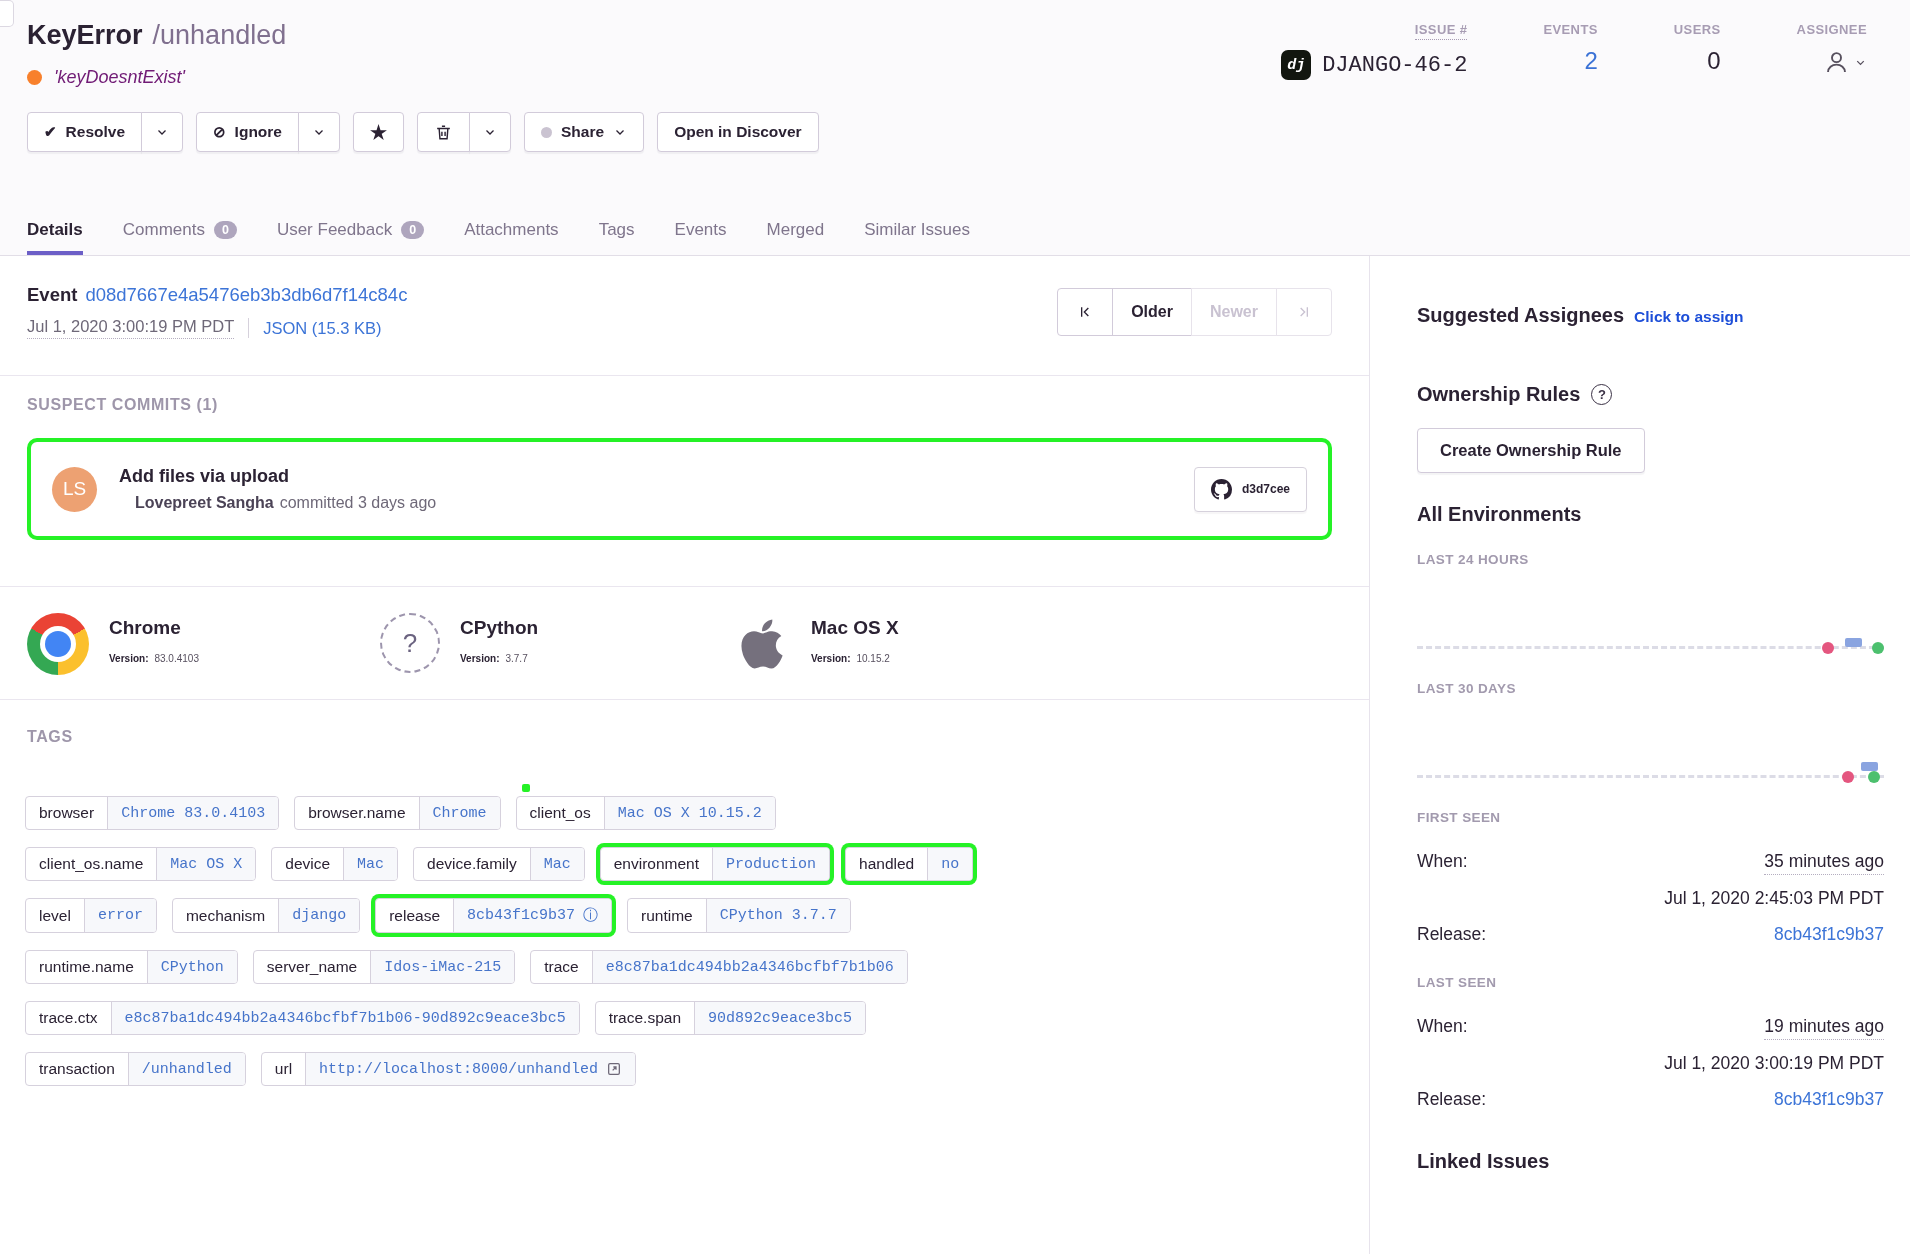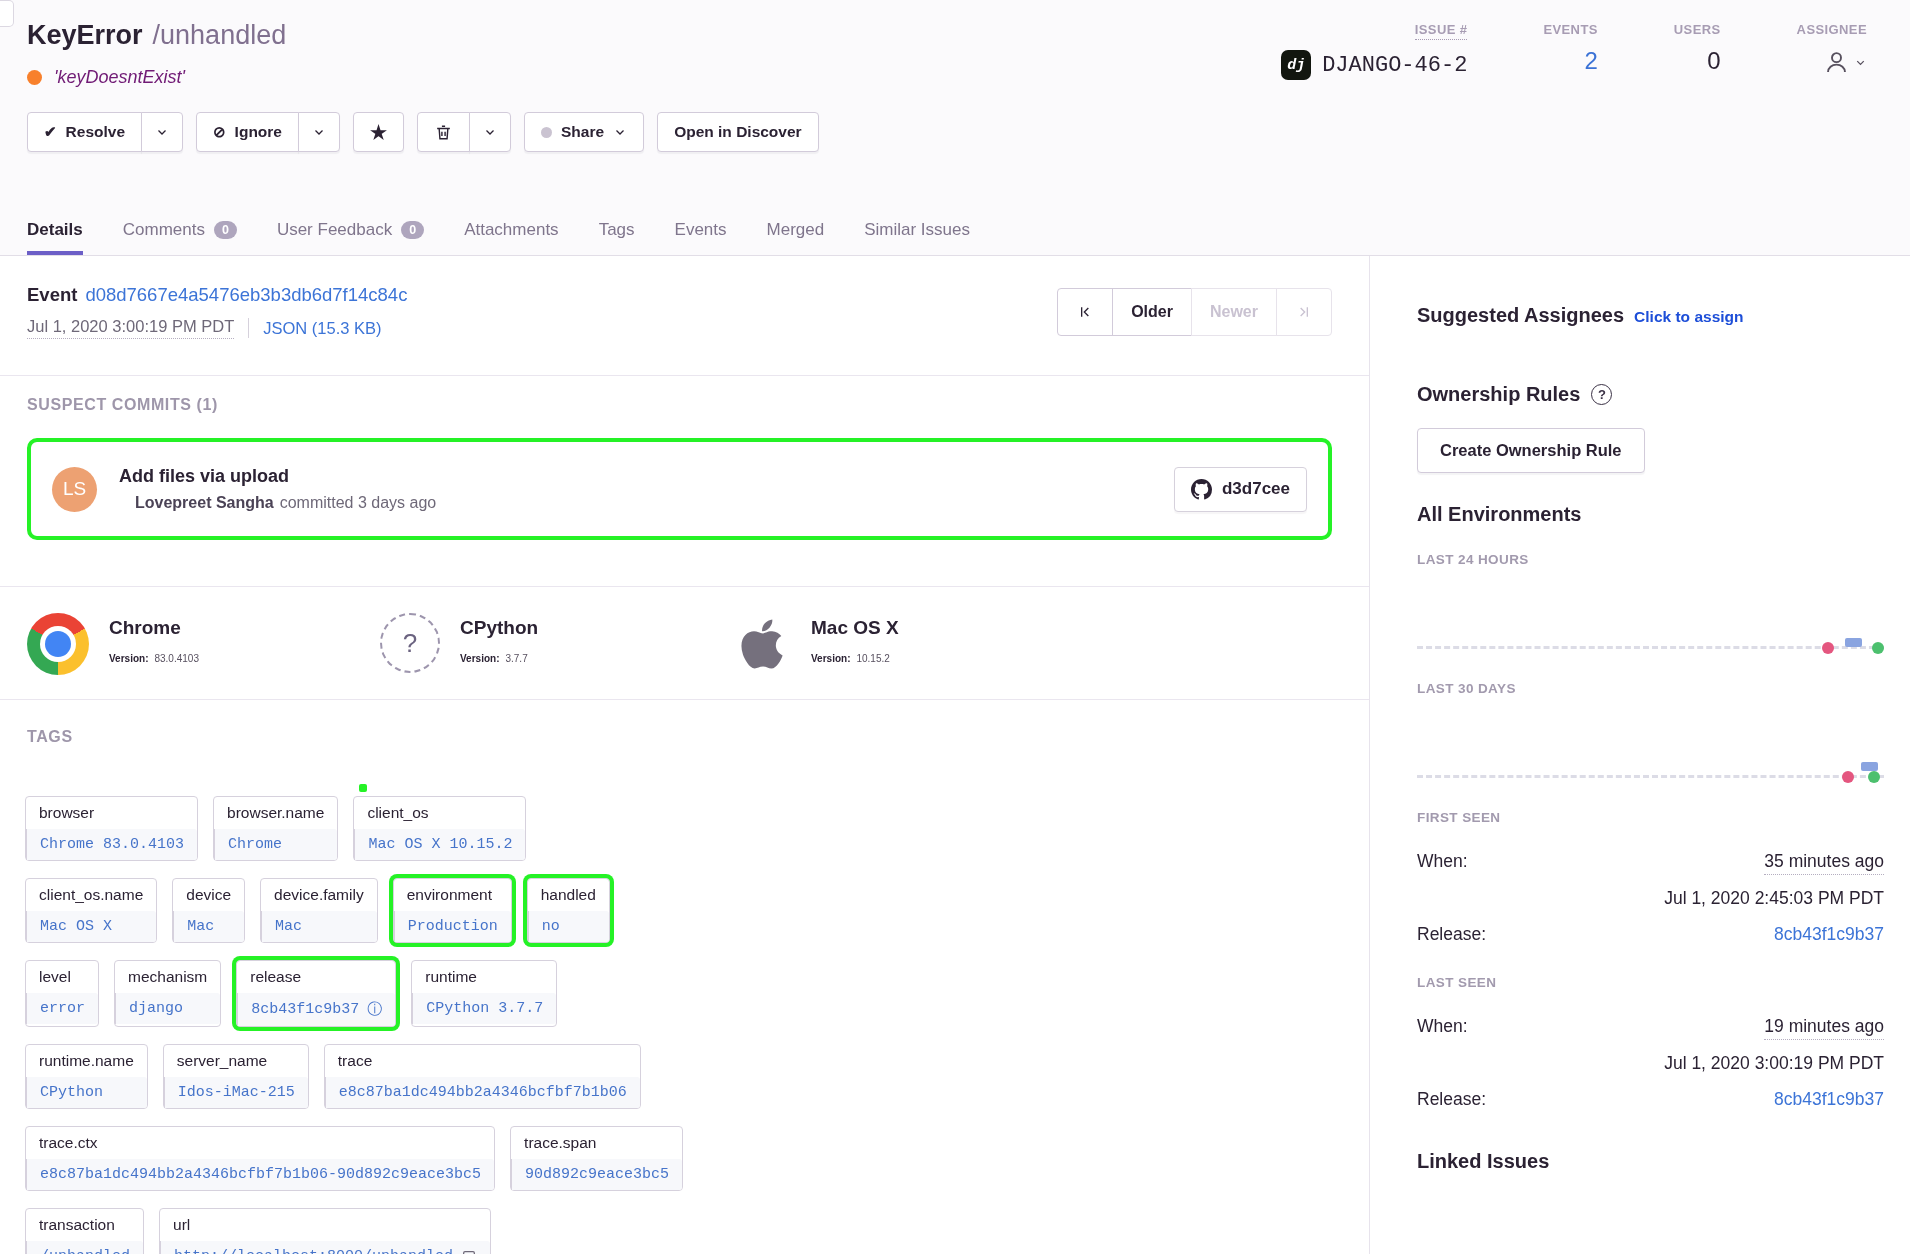--- a/index.html
+++ b/index.html
@@ -63,40 +63,40 @@
   .hr1 { margin-top:36px; }
   .section-label { margin:20px 0 0 27px; font-size:16px; font-weight:700; letter-spacing:.6px; color:#9e96aa; }
 
   
   .commit-box { margin:24px 37px 0 27px; border:4px solid #25f226; border-radius:10px; padding:24px 21px; display:flex; align-items:center; gap:22px; }
   .avatar { width:45px; height:45px; border-radius:50%; background:#eda172; color:#fff; font-size:19px; display:flex; align-items:center; justify-content:center; flex:0 0 45px; }
   .commit-main { flex:1; }
   .commit-title { font-size:18px; font-weight:700; color:#2b2233; }
   .commit-sub { margin-top:7px; font-size:16px; color:#6e6878; }
   .commit-sub .author { font-weight:700; color:#4b4356; margin-right:6px;margin-left:16px; }
-  .sha-btn { background:#fff; border:1px solid #d6d1dc; border-radius:4px; padding:11px 16px; display:flex; align-items:center; gap:10px; font-weight:700; font-size:17px; color:#2b2233; cursor:pointer; box-shadow:0 2px 1px rgba(45,35,60,.04); }
+  .sha-btn { background:#fff; border:1px solid #d6d1dc; border-radius:4px; padding:11px 16px; display:flex; align-items:center; gap:10px; font-weight:700; font-size:12px; color:#2b2233; cursor:pointer; box-shadow:0 2px 1px rgba(45,35,60,.04); }
   .hr2 { margin-top:46px; }
 
   
   .contexts { display:flex; padding:26px 0 24px 27px; }
   .ctx { display:flex; gap:20px; width:353px; align-items:flex-start; }
   .ctx-text { padding-top:4px; }
   .ctx-name { font-size:19px; font-weight:700; color:#2b2233; }
   .ctx-ver { margin-top:14px; font-size:10px; color:#57505f; }
   .ctx-ver b { color:#2b2233; margin-right:6px; }
   .chrome-icon { width:62px; height:62px; border-radius:50%; position:relative; background:conic-gradient(from 60deg, #fbc02d 0 120deg, #34a853 120deg 240deg, #ea4335 240deg 360deg); }
   .chrome-icon::after { content:""; position:absolute; left:50%; top:50%; width:26px; height:26px; margin:-13px 0 0 -13px; border-radius:50%; background:#4285f4; box-shadow:0 0 0 5px #fff; }
   .unknown-icon { width:60px; height:60px; border-radius:50%; border:2px dashed #9d95ad; color:#6b6380; font-size:26px; display:flex; align-items:center; justify-content:center; }
   .apple-icon { width:58px; height:62px; display:flex; align-items:center; justify-content:center; }
 
   
   .tags-label { margin-top:28px; }
   .tagrows { margin:50px 37px 0 25px; display:flex; flex-direction:column; gap:17px; }
   .trow { display:flex; gap:15px; }
-  .pill { display:inline-flex; border:1px solid #d6d1dd; border-radius:4px; background:#fff; position:relative;flex-direction:column; }
+  .pill { display:inline-flex; border:1px solid #d6d1dd; border-radius:4px; background:#fff; position:relative; }
   .pill .k { padding:7px 13px; font-size:15.5px; color:#2b2233; display:flex; align-items:center; white-space:nowrap; }
   .pill .v { border-left:1px solid #d6d1dd; background:#f7f8fb; padding:7px 13px; font-family:"Liberation Mono", monospace; font-size:15px; color:#4674ca; display:flex; align-items:center; gap:8px; border-radius:0 3px 3px 0; white-space:nowrap; cursor:pointer; }
   .pill.hl { box-shadow:0 0 0 4px #25f226; }
   .green-dot { position:absolute; top:-13px; left:5px; width:8px; height:8px; border-radius:2px; background:#25f226; }
   .info-glyph { color:#4674ca; font-size:15px; font-family:"Liberation Sans", sans-serif; }
 
   
   .sb-title { font-size:20px; font-weight:700; color:#2b2233; }
   .hint { font-size:15.5px; color:#1d4ed8; font-weight:700; margin-left:10px; }
   .own-row { margin-top:56px; display:flex; align-items:center; gap:11px; }

